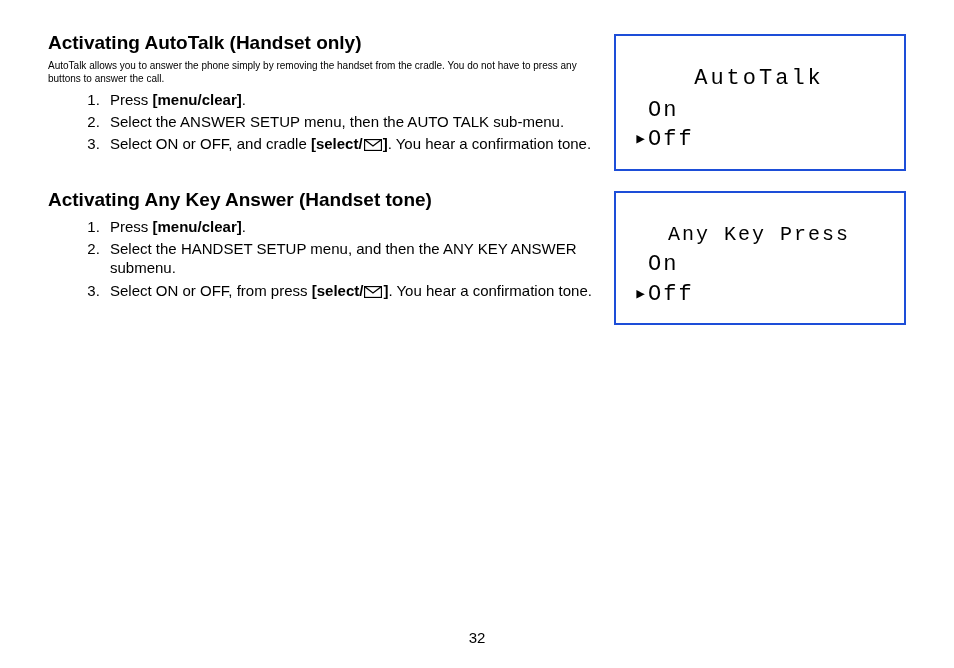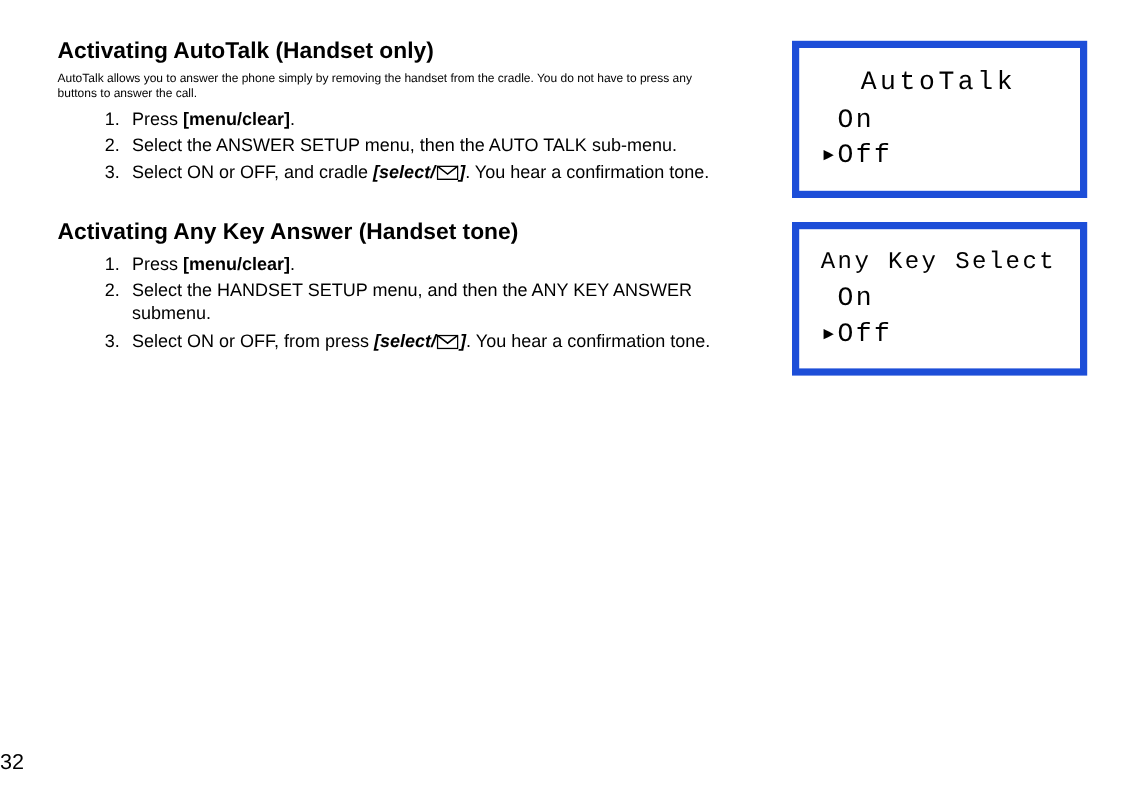--- a/index.html
+++ b/index.html
@@ -37,31 +37,30 @@
     max-width: 560px;
   }
   ol.steps li {
     padding-left: 6px;
     margin-bottom: 3px;
   }
   .bold { font-weight: bold; text-align: right; }
   .select-btn {
     font-weight: bold;
     white-space: nowrap;
-    font-style: italic;
   }
   .select-btn svg {
     display: inline-block;
     vertical-align: -2px;
     margin: 0 1px;
   }
   .lcd {
-    border: 6px solid #1d4ed8;
-    width: 246px;
-    padding: 14px 16px 14px 14px;
+    border: 2px solid #1d4ed8;
+    width: 292px;
+    padding: 28px 16px 14px 14px;
     font-family: "Courier New", monospace;
     font-size: 22px;
     line-height: 1.35;
     letter-spacing: 2px;
     flex-shrink: 0;
     margin-top: 2px;
   }
   .lcd .title {
     text-align: center;
     margin-bottom: 2px;
@@ -82,21 +81,22 @@
     content: "▸";
     display: inline-block;
     width: 14px;
     margin-left: -14px;
   }
   .pagenum {
     position: absolute;
     bottom: 22px;
     left: 0;
     width: 100%;
-    font-size: 18px;
+    text-align: center;
+    font-size: 15px;
   }
 </style>
 </head>
 <body>
 
 <div class="content-row">
   <div class="text-col">
     <div class="heading">Activating AutoTalk (Handset only)</div>
     <div class="intro">AutoTalk allows you to answer the phone simply by removing the handset from the cradle. You do not have to press any buttons to answer the call.</div>
     <ol class="steps">
@@ -129,19 +129,19 @@
       <li>Select the HANDSET SETUP menu, and then the ANY KEY ANSWER submenu.</li>
       <li>
         <span>Select ON or OFF, from press </span><span class="select-btn"><span>[select/</span><svg width="18" height="12" viewBox="0 0 18 12">
               <rect x="0.5" y="0.5" width="17" height="11" fill="none" stroke="#000" stroke-width="1.3"></rect>
               <path d="M0.5 0.5 L9 7 L17.5 0.5" fill="none" stroke="#000" stroke-width="1.3"></path>
             </svg><span>]</span></span><span>. You hear a confirma­tion tone.</span>
       </li>
     </ol>
   </div>
   <div class="lcd">
-    <div class="title-wide">Any Key Select</div>
+    <div class="title-wide">Any Key Press</div>
     <div class="opt">On</div>
     <div class="opt cursor">Off</div>
   </div>
 </div>
 
 <div class="pagenum">32</div>
 
 </body></html>

